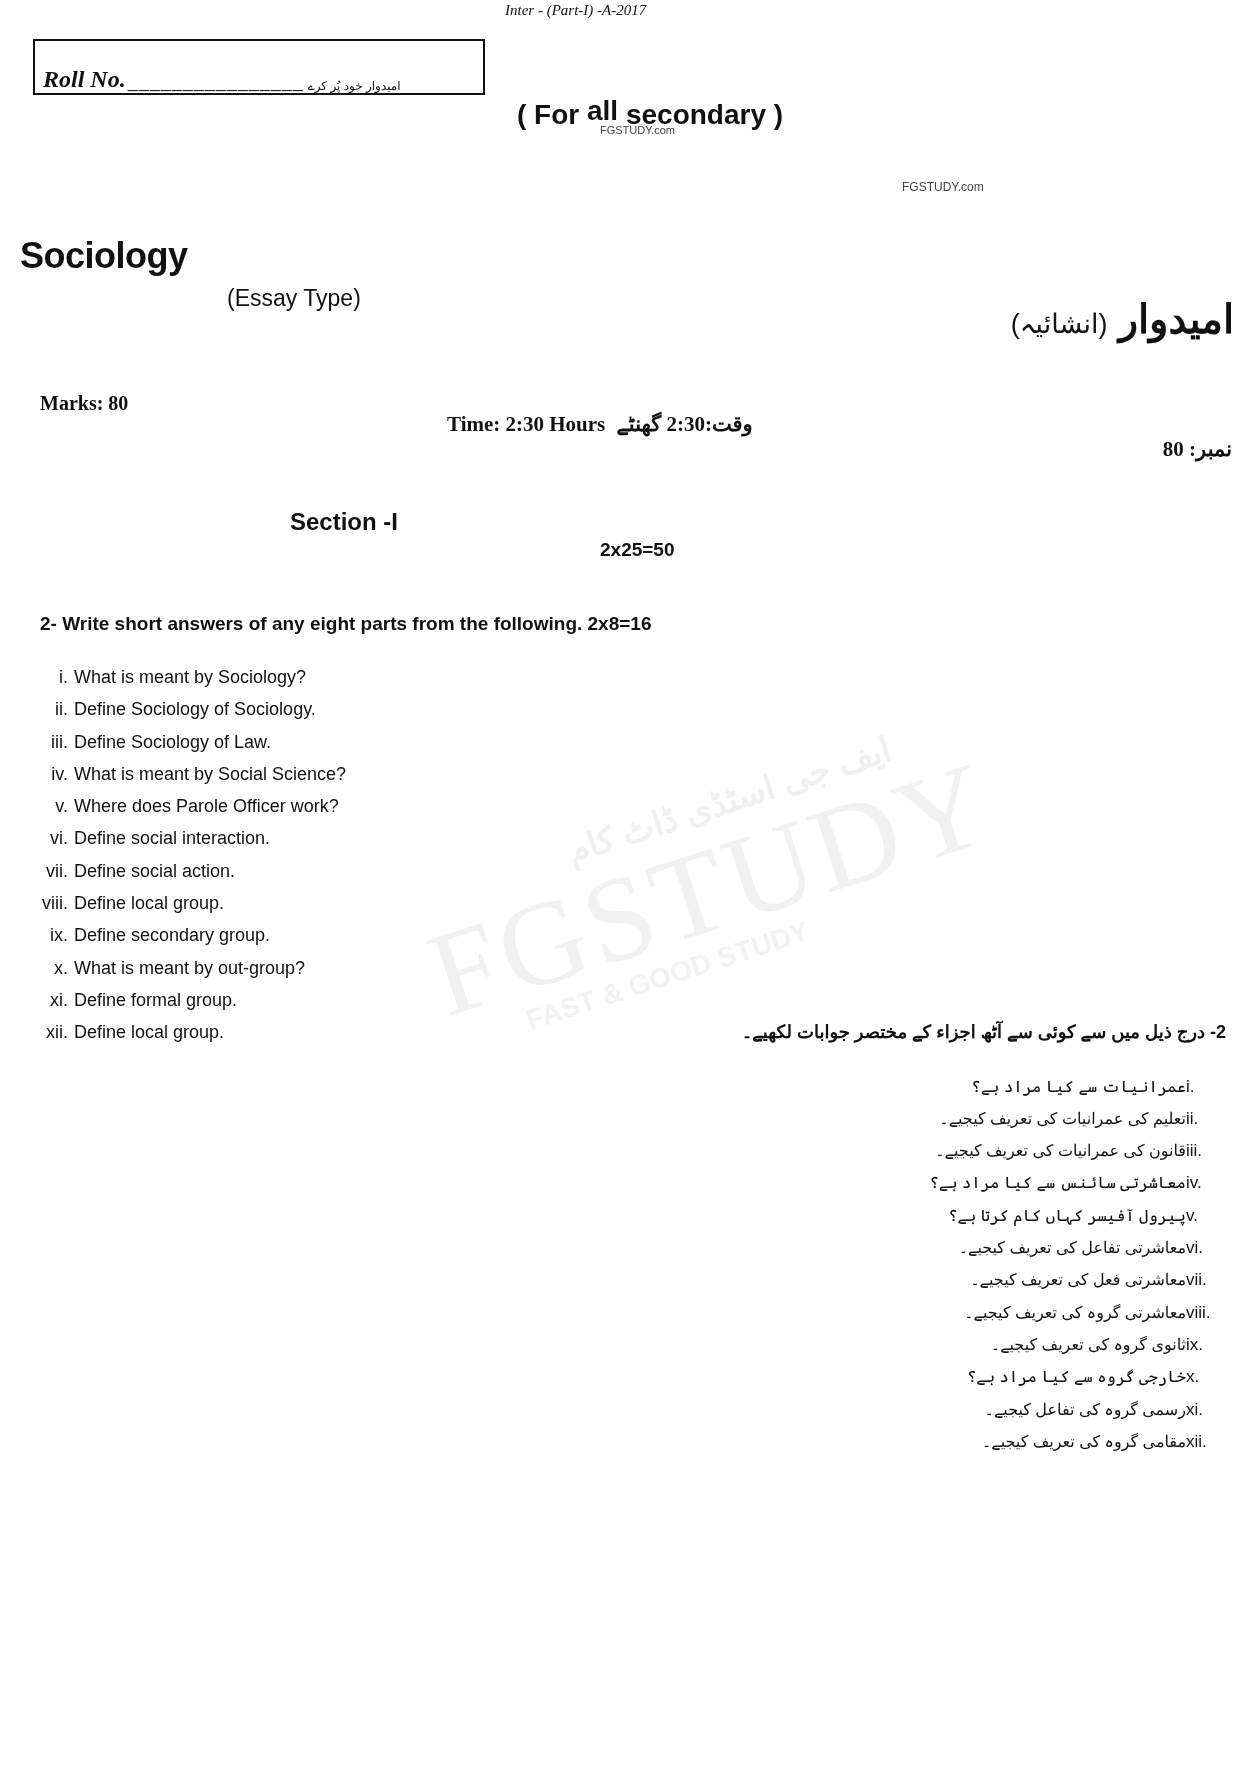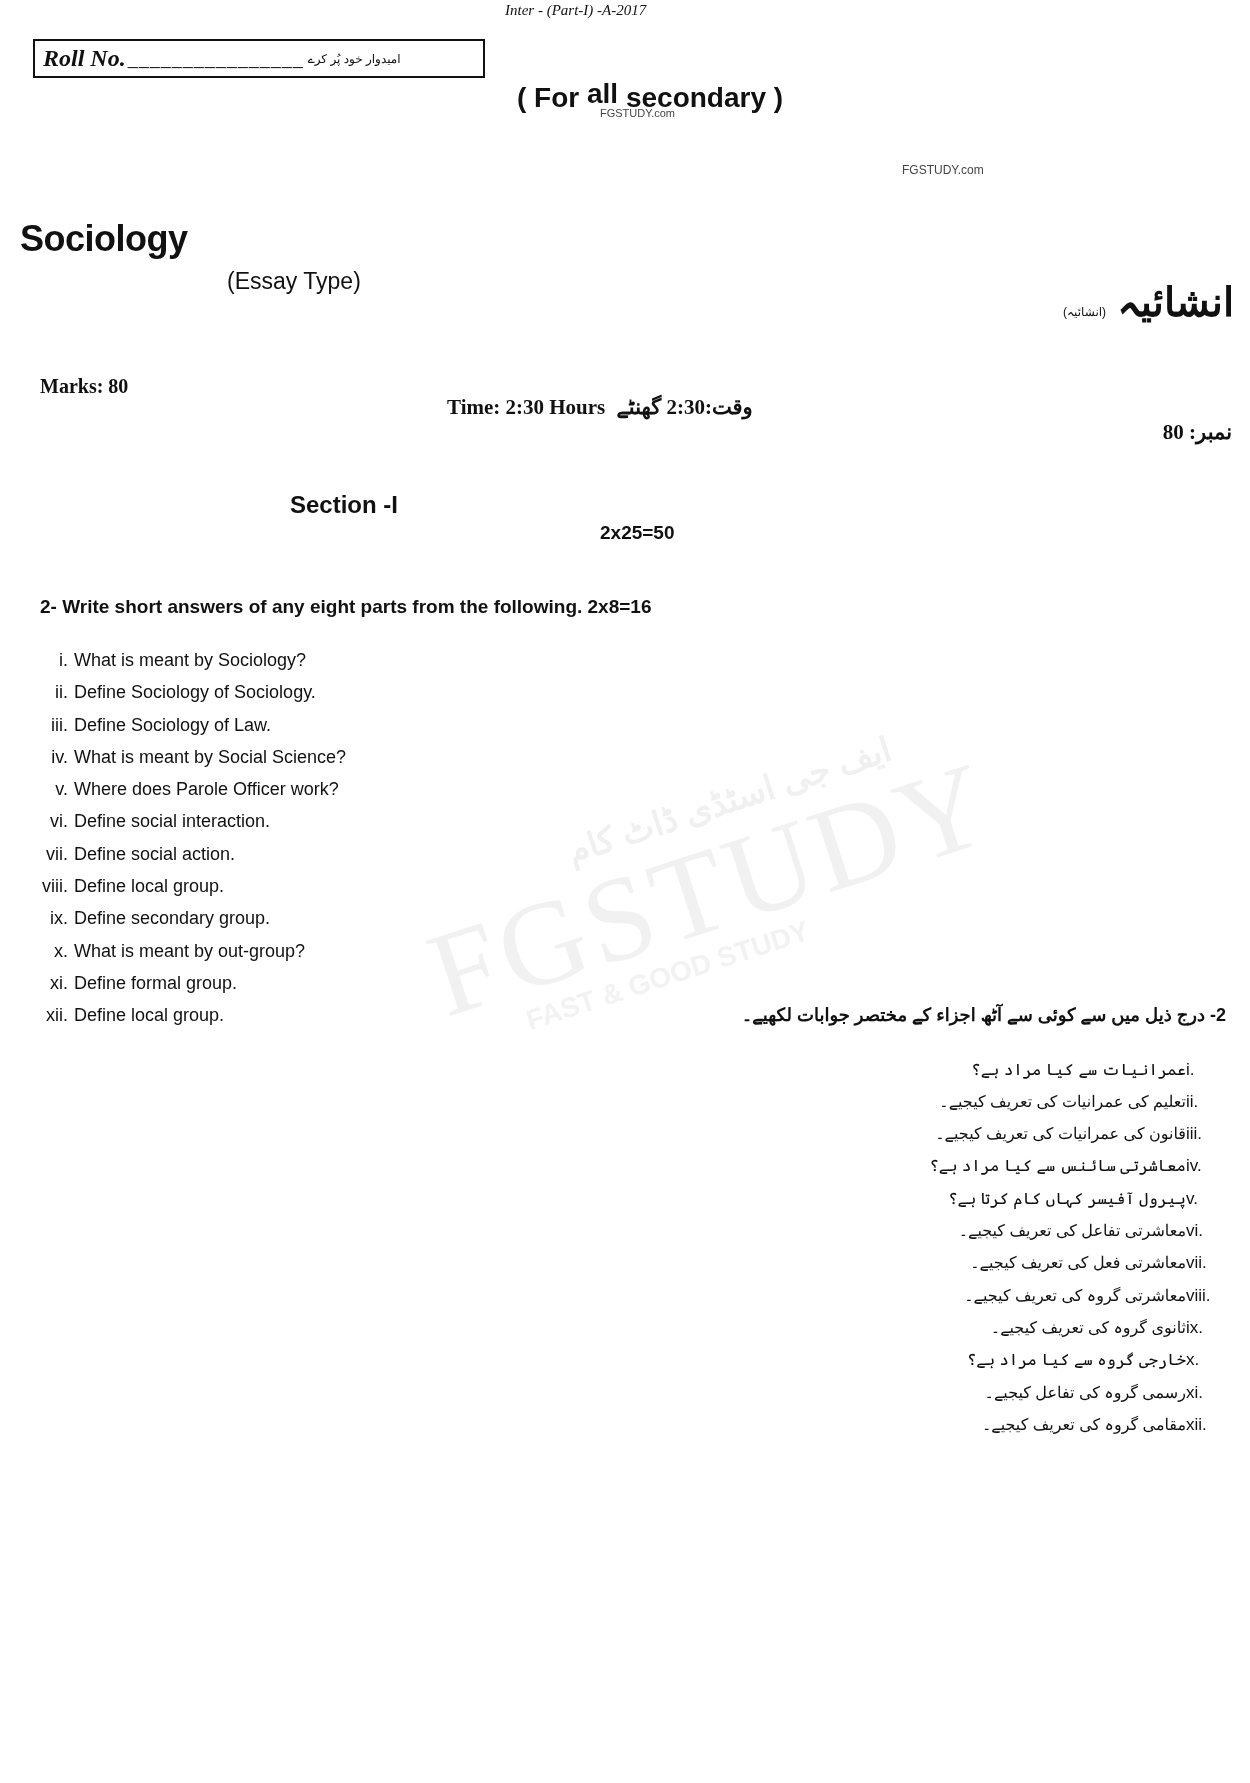--- a/index.html
+++ b/index.html
@@ -1,31 +1,31 @@
 <!DOCTYPE html>
 <html><head>
   <meta charset="utf-8">
   <style>
     html, body { margin:0; padding:0; background:#ffffff; }
     body { width:1250px; height:1783px; position:relative; overflow:hidden; color:#111; font-family:"Liberation Sans", sans-serif; }
     .abs { position:absolute; }
 
     
     .header-ref { left:505px; top:2px; font-size:15px; font-style:italic; font-family:"Liberation Serif", serif; }
-    .roll-box { left:33px; top:22px; width:452px; height:39px; border:2px solid #111; box-sizing:border-box; display:flex; align-items:center; padding-left:8px; }
+    .roll-box { left:33px; top:22px; width:452px; height:56px; border:2px solid #111; box-sizing:border-box; display:flex; align-items:flex-end; padding-left:8px; }
     .roll-label { font-family:"Liberation Serif", serif; font-style:italic; font-weight:bold; font-size:24px; }
     .roll-line { font-family:"Liberation Serif", serif; font-size:20px; letter-spacing:1px; margin-left:2px; }
     .roll-urdu { font-size:12px; margin-left:4px; direction:rtl; }
     .sessions { left:517px; top:26px; font-size:28px; font-weight:bold; }
     .sessions .all { position:relative; top:-4px; }
     .wm-small { font-size:12px; color:#444; }
     .title { left:20px; top:104px; font-size:36px; font-weight:bold; letter-spacing:-0.5px; }
     .subtitle { left:227px; top:112px; font-size:23px; }
     .title-urdu { right:16px; top:96px; font-size:40px; font-weight:bold; direction:rtl; }
-    .title-urdu .paren { font-size:12px; font-weight:normal;margin-top:32px; }
+    .title-urdu .paren { font-size:27px; font-weight:normal;margin-top:32px; }
     .marks { left:40px; top:146px; font-size:20px; font-weight:bold; font-family:"Liberation Serif", serif; }
     .time { left:447px; top:143px; font-size:21px; font-weight:bold; font-family:"Liberation Serif", serif; }
     .marks-urdu { right:18px; top:143px; font-size:21px; font-weight:bold; font-family:"Liberation Serif", serif; direction:rtl; }
 
     .section-title { font-size:24px; font-weight:bold; }
     .section-marks { font-size:19px; font-weight:bold; }
     .urdu-heading { font-size:22px; font-weight:bold; font-style:italic; direction:rtl; }
 
     
     .q-heading { font-size:19px; font-weight:bold; white-space:nowrap; }
@@ -59,21 +59,21 @@
   <span>( For</span>
   <span class="all">all</span>
   <span>secondary )</span>
 </div>
 <div class="abs wm-small fg" style="left:600px;top:19px;font-size:11px;">FGSTUDY.com</div>
 <div class="abs wm-small fg" style="left:902px;top:63px;">FGSTUDY.com</div>
 
 <div class="abs title fg">Sociology</div>
 <div class="abs subtitle fg">(Essay Type)</div>
 <div class="abs title-urdu fg">
-  <span>انشائیہ</span>
+  <span>امیدوار</span>
   <span class="paren">(انشائیہ)</span>
 </div>
 
 <div class="abs marks fg">Marks: 80</div>
 <div class="abs time fg">
   <span>Time: 2:30 Hours</span>
   <span style="direction:rtl;margin-left:6px;text-align:center;">وقت:2:30 گھنٹے</span>
 </div>
 <div class="abs marks-urdu fg">نمبر: 80</div>
 

